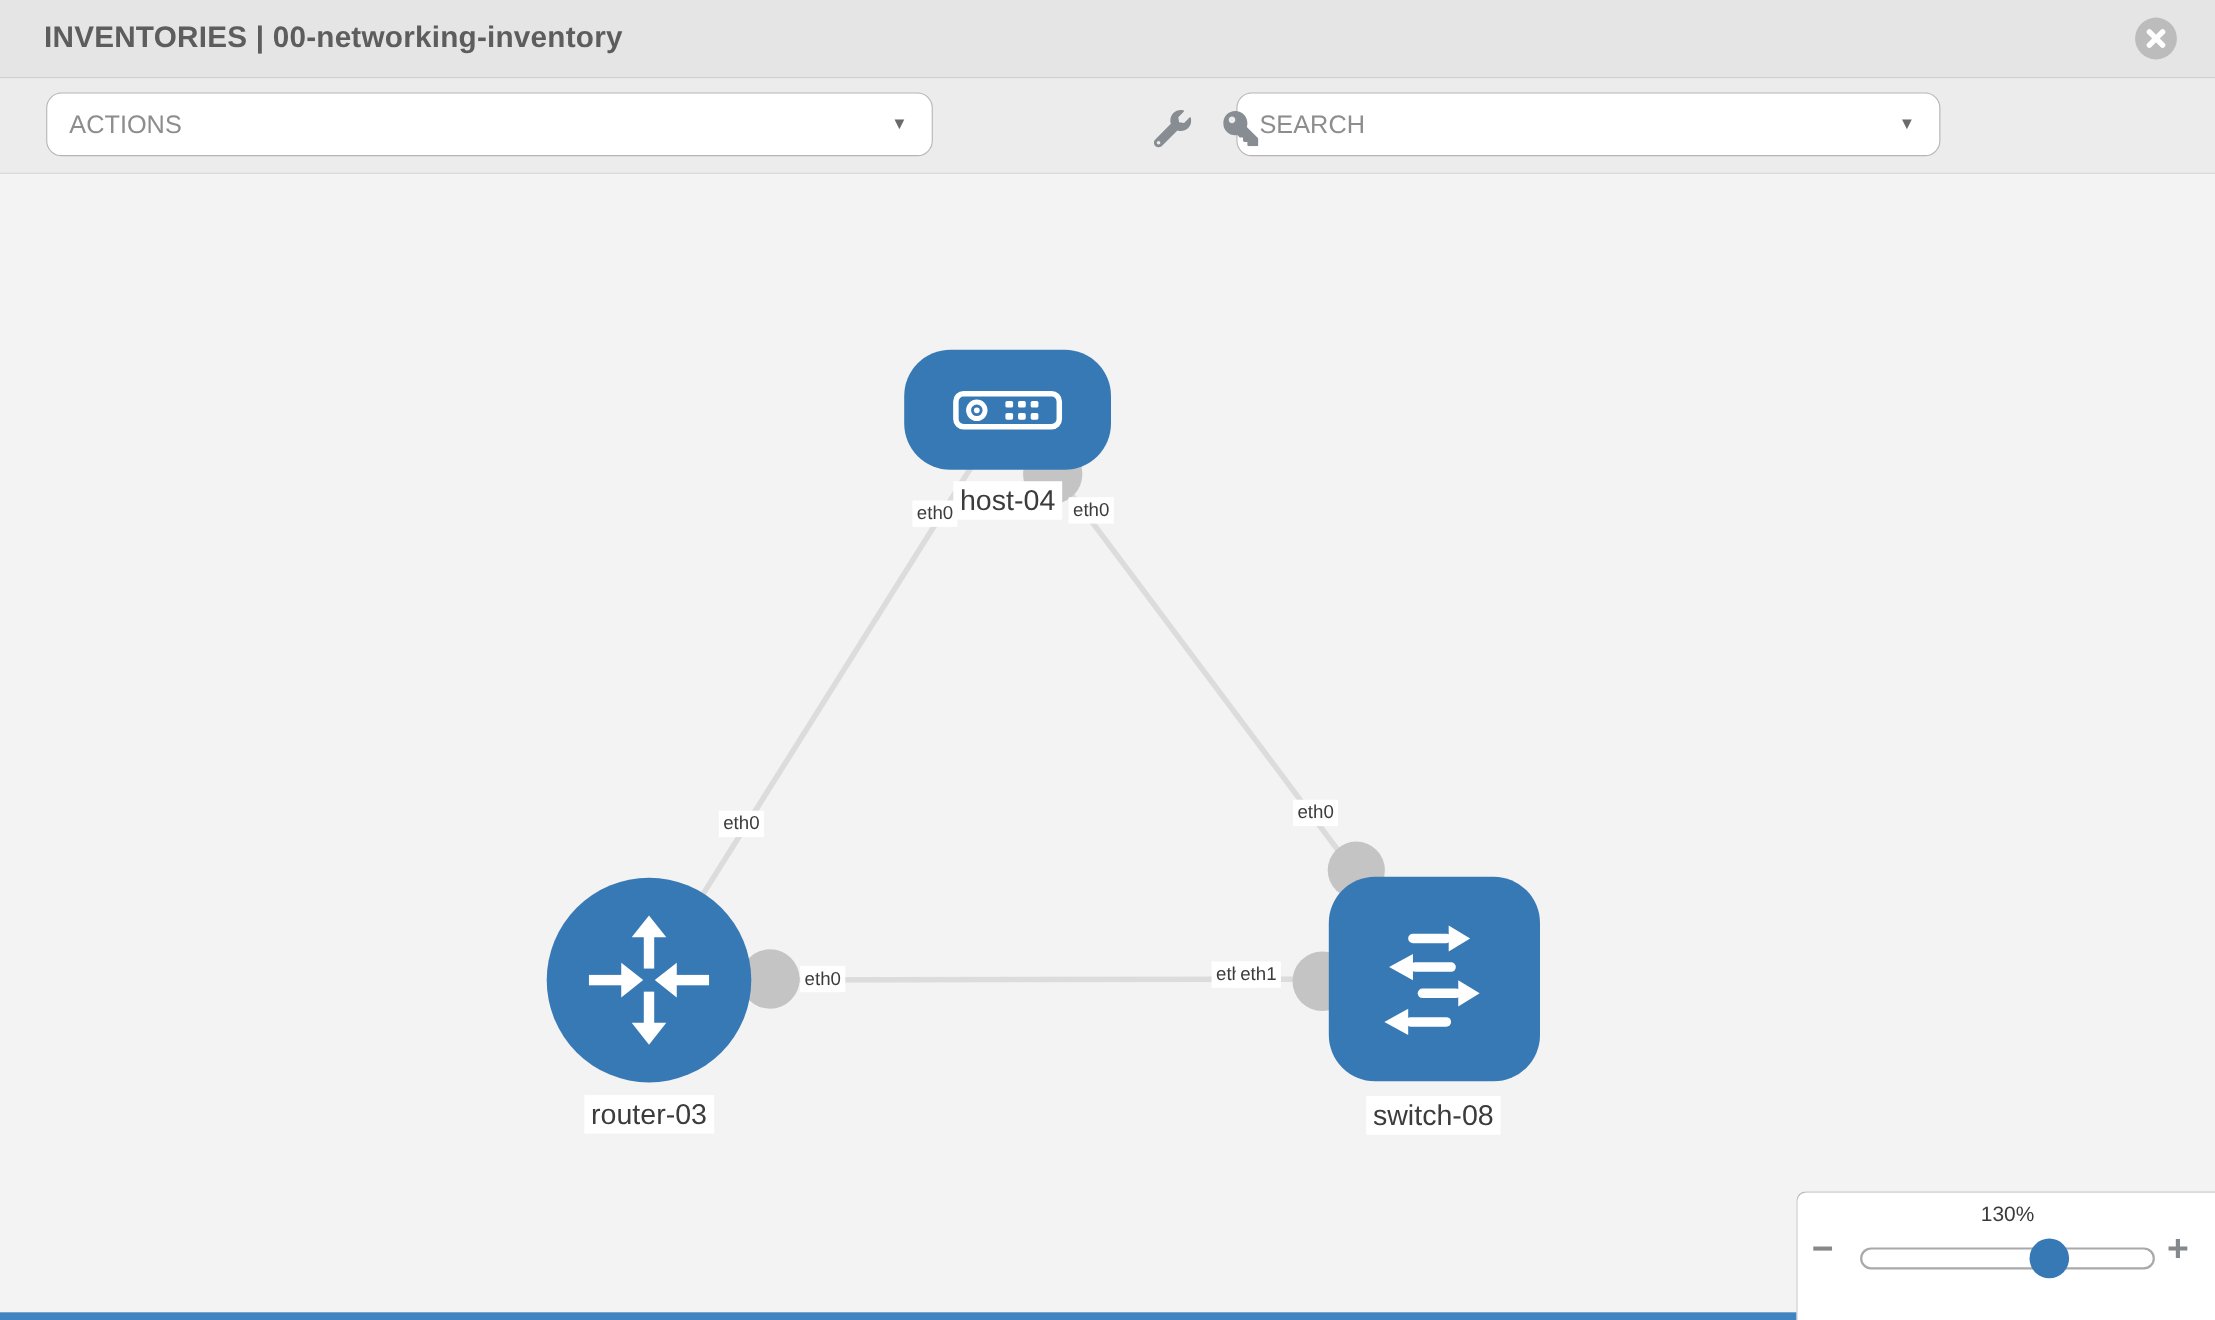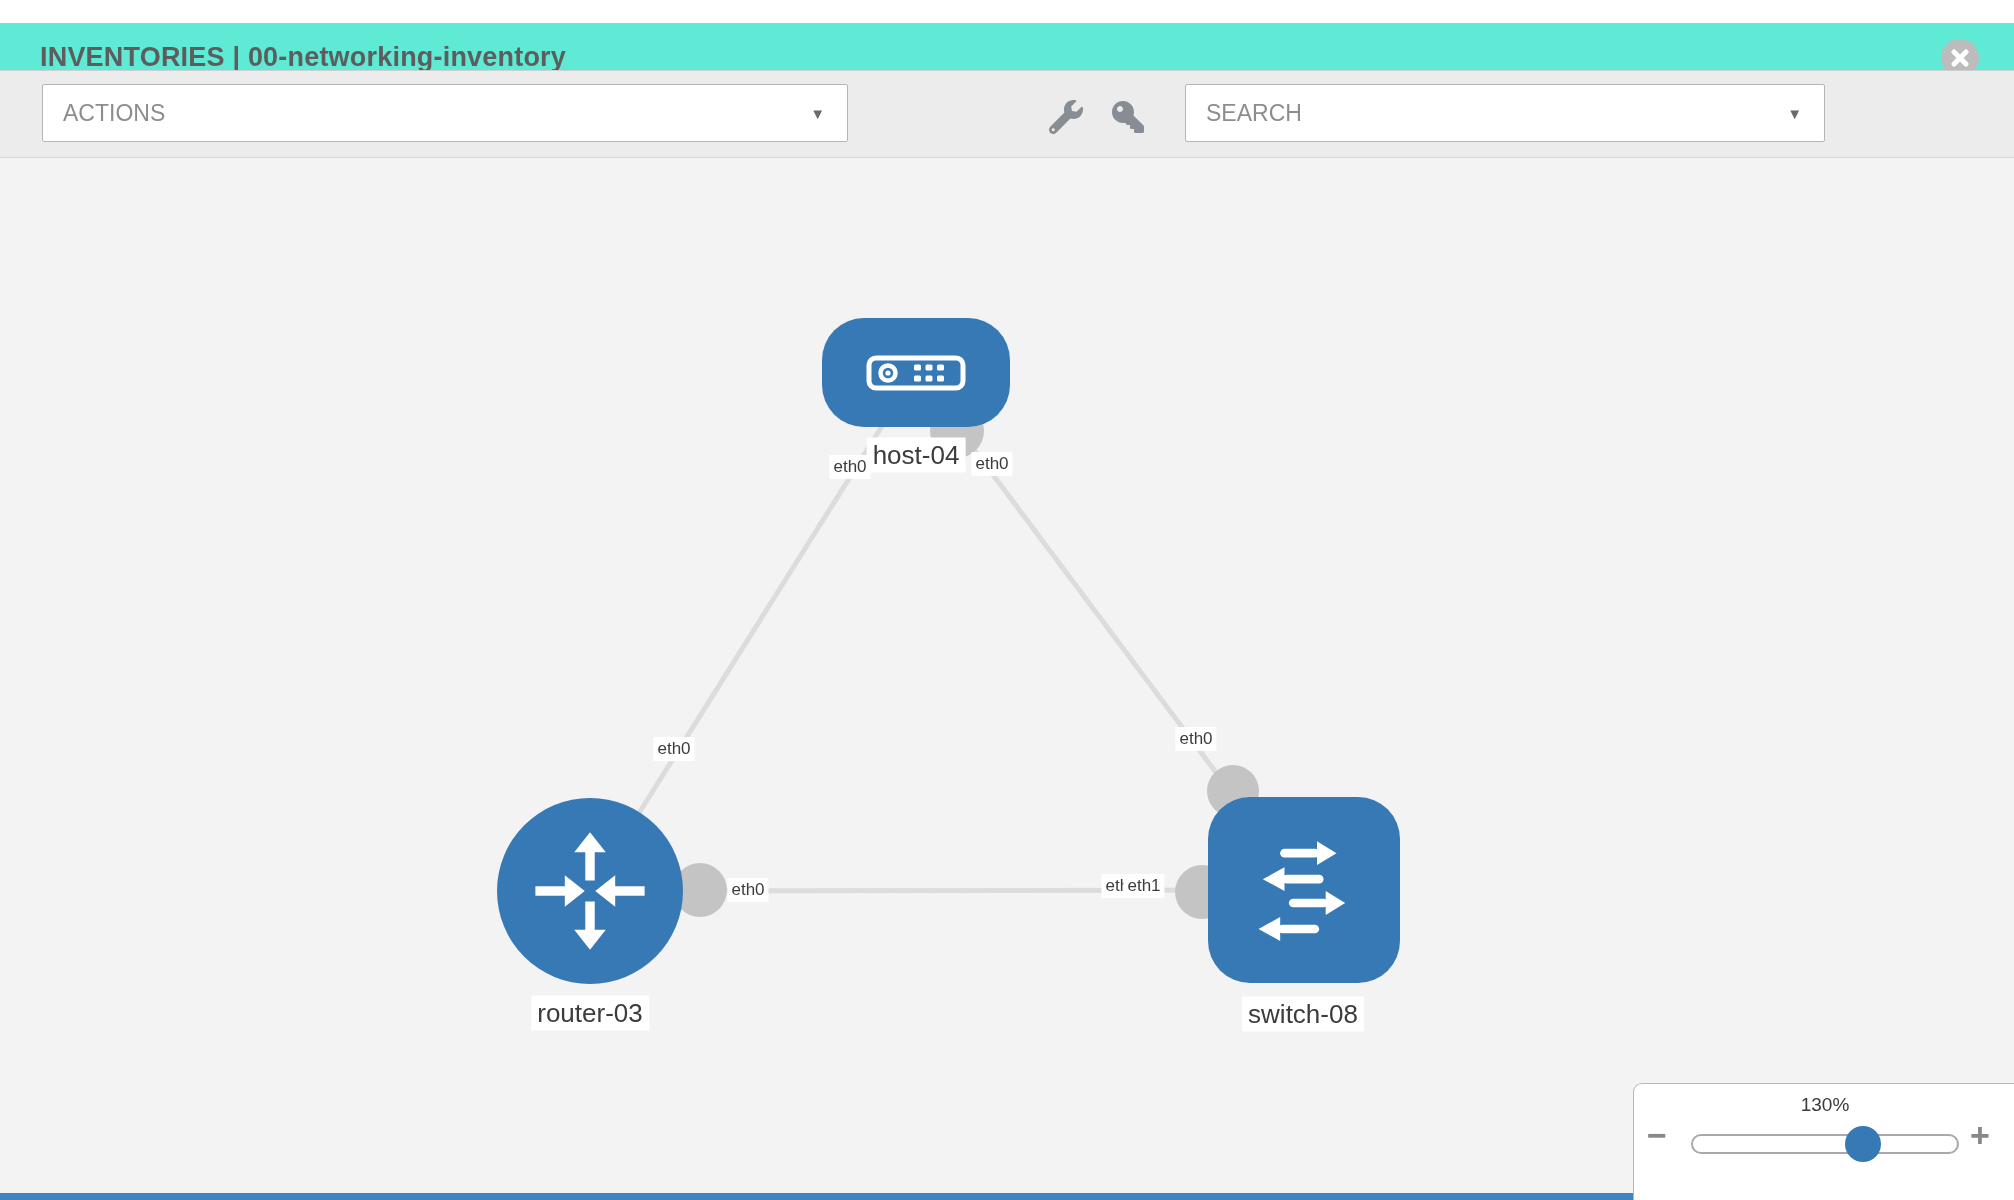--- a/index.html
+++ b/index.html
@@ -1,33 +1,33 @@
 <!DOCTYPE html>
 <html><head>
 <meta charset="utf-8">
 <style>
   * { margin:0; padding:0; box-sizing:border-box; }
   html,body { width:2014px; height:1200px; overflow:hidden; background:#fff;
               font-family:"Liberation Sans", sans-serif; }
   .stage { position:absolute; inset:0; width:2014px; height:1200px; }
 
   
-  .titlebar { position:absolute; left:0; top:0; width:2014px; height:70px; background:#5eead4;margin-top:23px; }
+  .titlebar { position:absolute; left:0; top:0; width:2014px; height:70px; background:#e5e5e5; }
   .page-title { position:absolute; left:40px; top:19px; font-size:27px; font-weight:bold; color:#5d5d5d; letter-spacing:0.2px; }
   .close-btn { position:absolute; left:1941px; top:16px; width:38px; height:38px; border-radius:50%; background:#bcbcbc;
                display:flex; align-items:center; justify-content:center; cursor:pointer; }
 
   
   .toolbar { position:absolute; left:0; top:70px; width:2014px; height:88px; background:#ececec;
              border-top:1px solid #cfcfcf; border-bottom:1px solid #d6d6d6; }
-  .combo { position:absolute; top:13px; height:58px; background:#fff; border:1px solid #b5b5b5; border-radius:2px;
+  .combo { position:absolute; top:13px; height:58px; background:#fff; border:1px solid #b5b5b5; border-radius:14px;
            display:flex; align-items:center; padding:0 20px; color:#8d8d8d; font-size:23px; cursor:pointer; }
   .combo .caret { position:absolute; right:22px; top:50%; transform:translateY(-50%); color:#6a6a6a; font-size:15px; }
   .combo-actions { left:42px; width:806px; }
-  .combo-search { left:1185px; width:640px;text-align:center; }
+  .combo-search { left:1124px; width:640px;text-align:center; }
   .tool-icon-btn { position:absolute; top:96px; width:42px; height:42px; display:flex; align-items:center; justify-content:center; cursor:pointer; }
   .btn-wrench { left:1045px; }
   .btn-key { left:1107px; }
 
   
   .canvas { position:absolute; left:0; top:158px; width:2014px; height:1042px; background:#f3f3f4; }
   .links-svg { position:absolute; left:0; top:0; }
   .port { position:absolute; border-radius:50%; background:#c4c4c4; }
   .node { position:absolute; background:#3779b5; display:flex; align-items:center; justify-content:center; cursor:pointer; }
   .node-host { left:822px; top:160px; width:188px; height:109px; border-radius:42px; }

